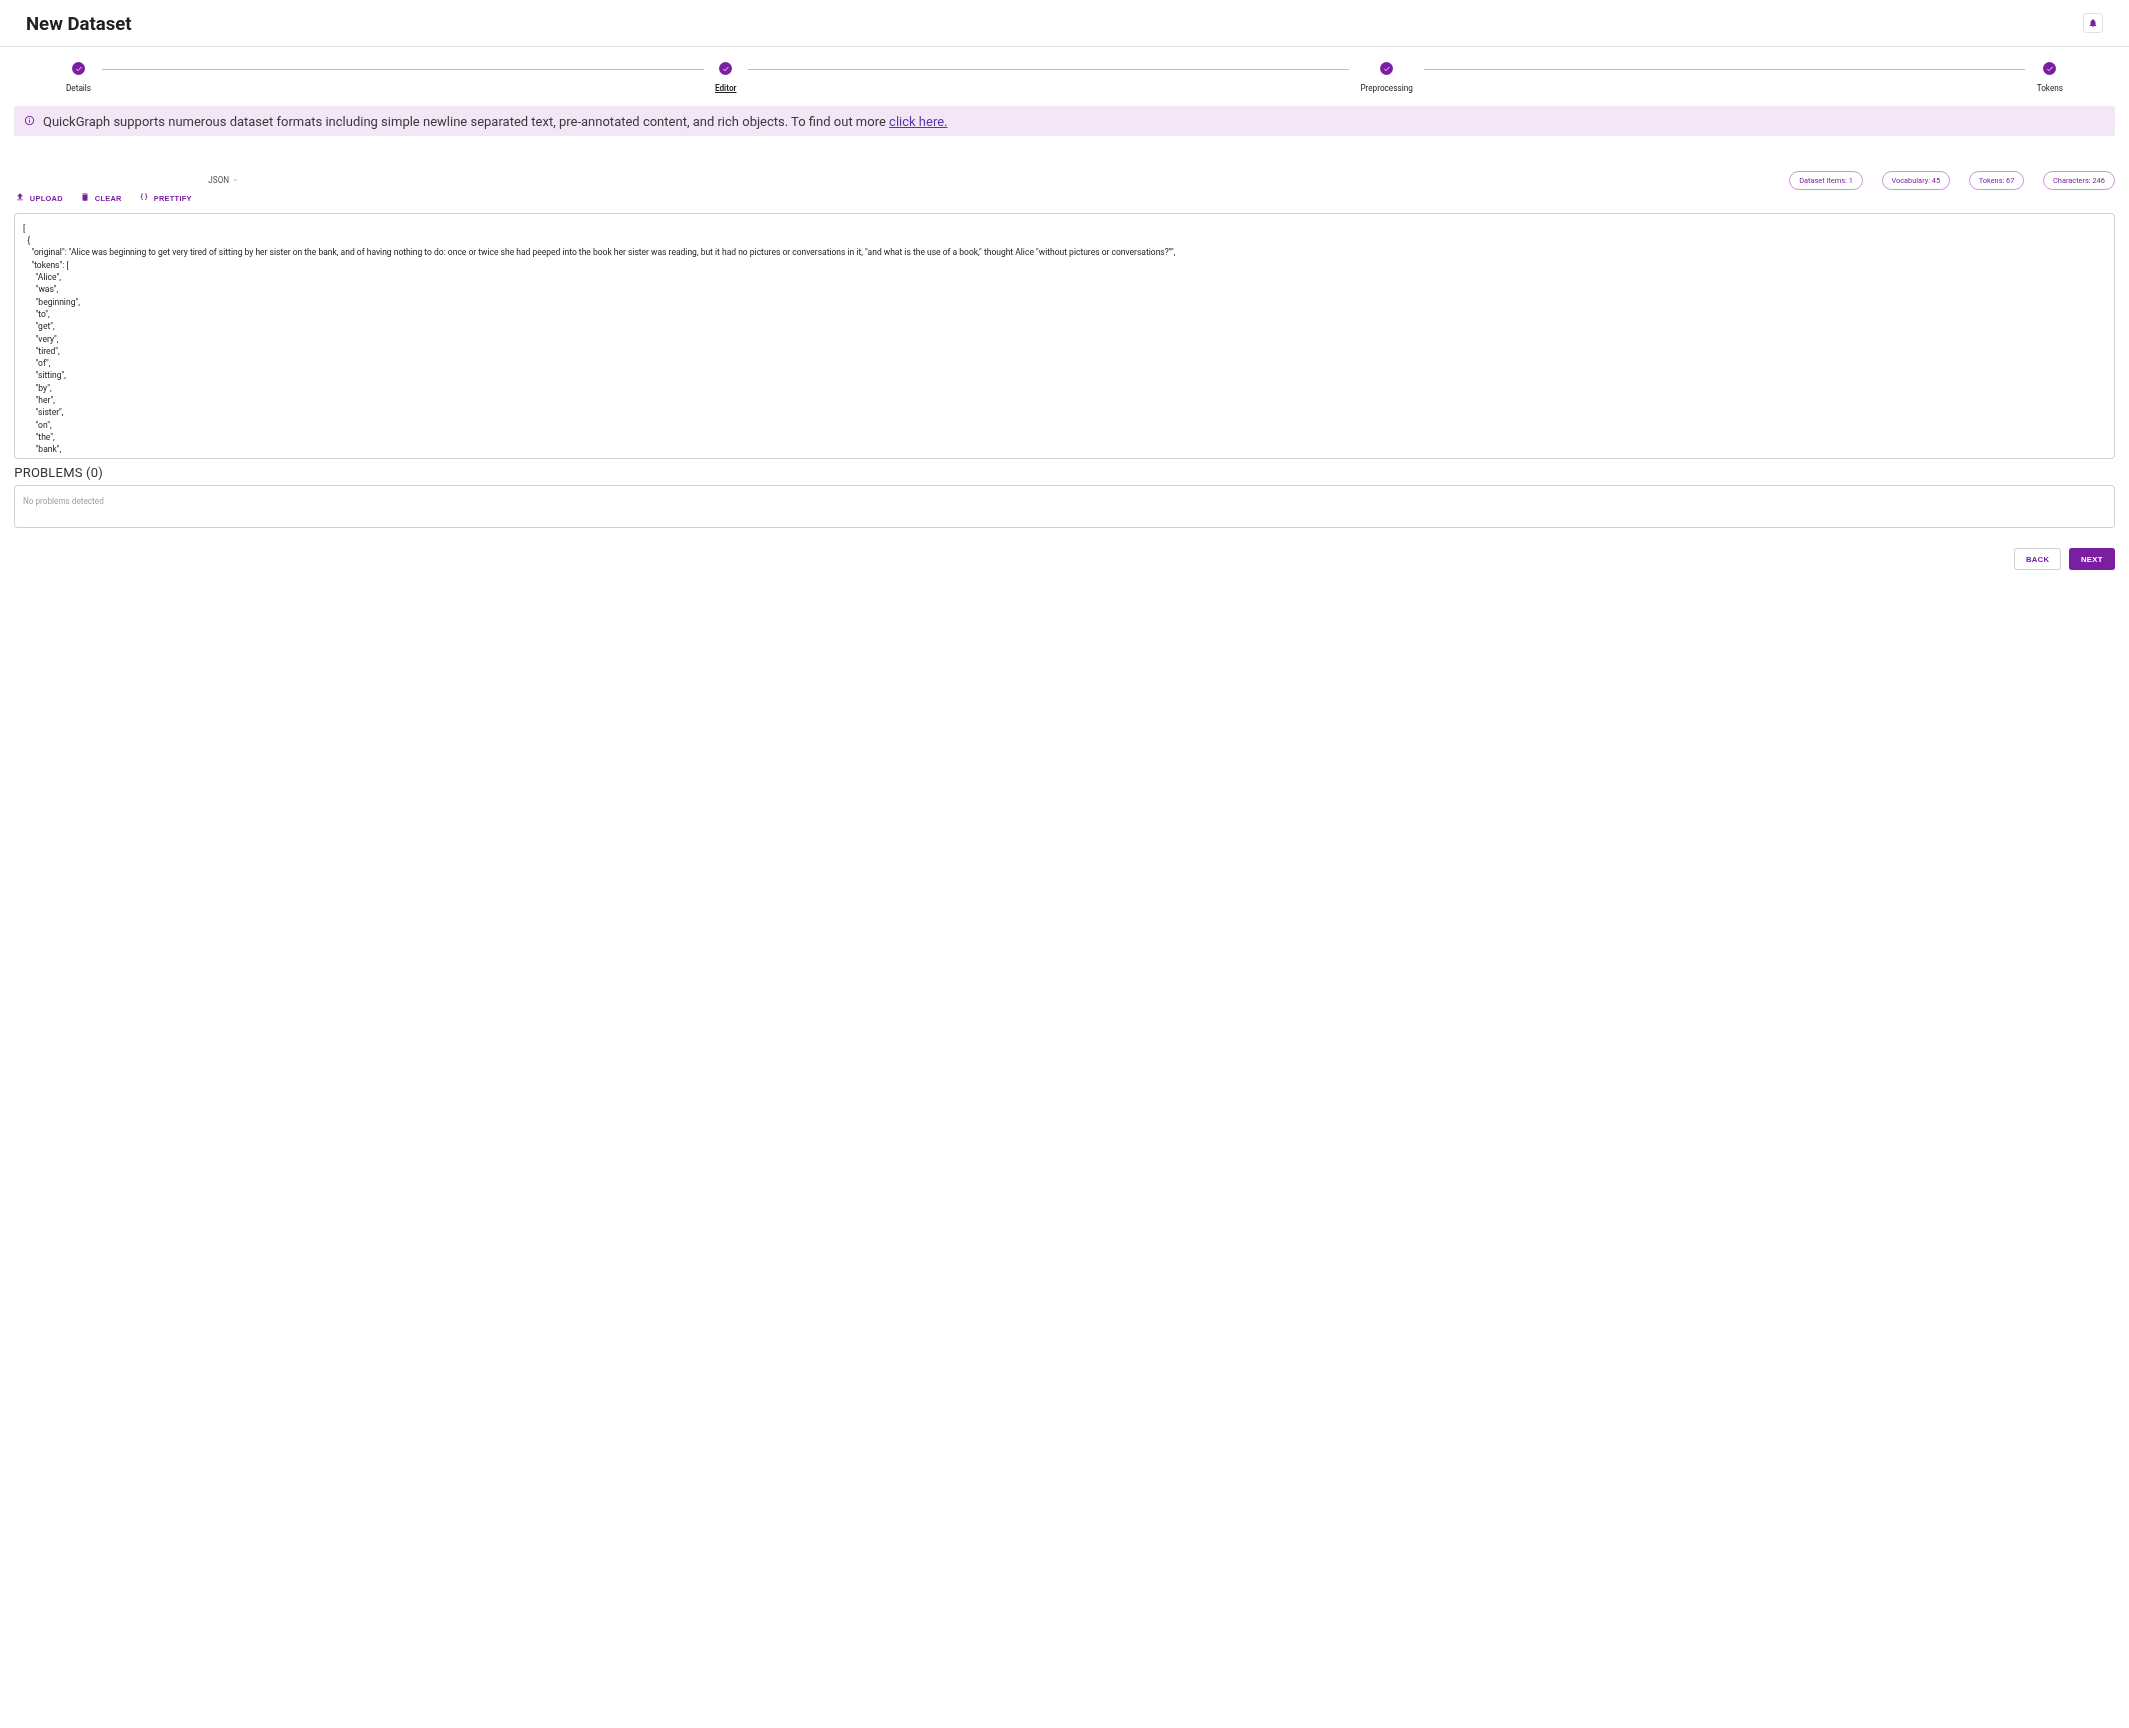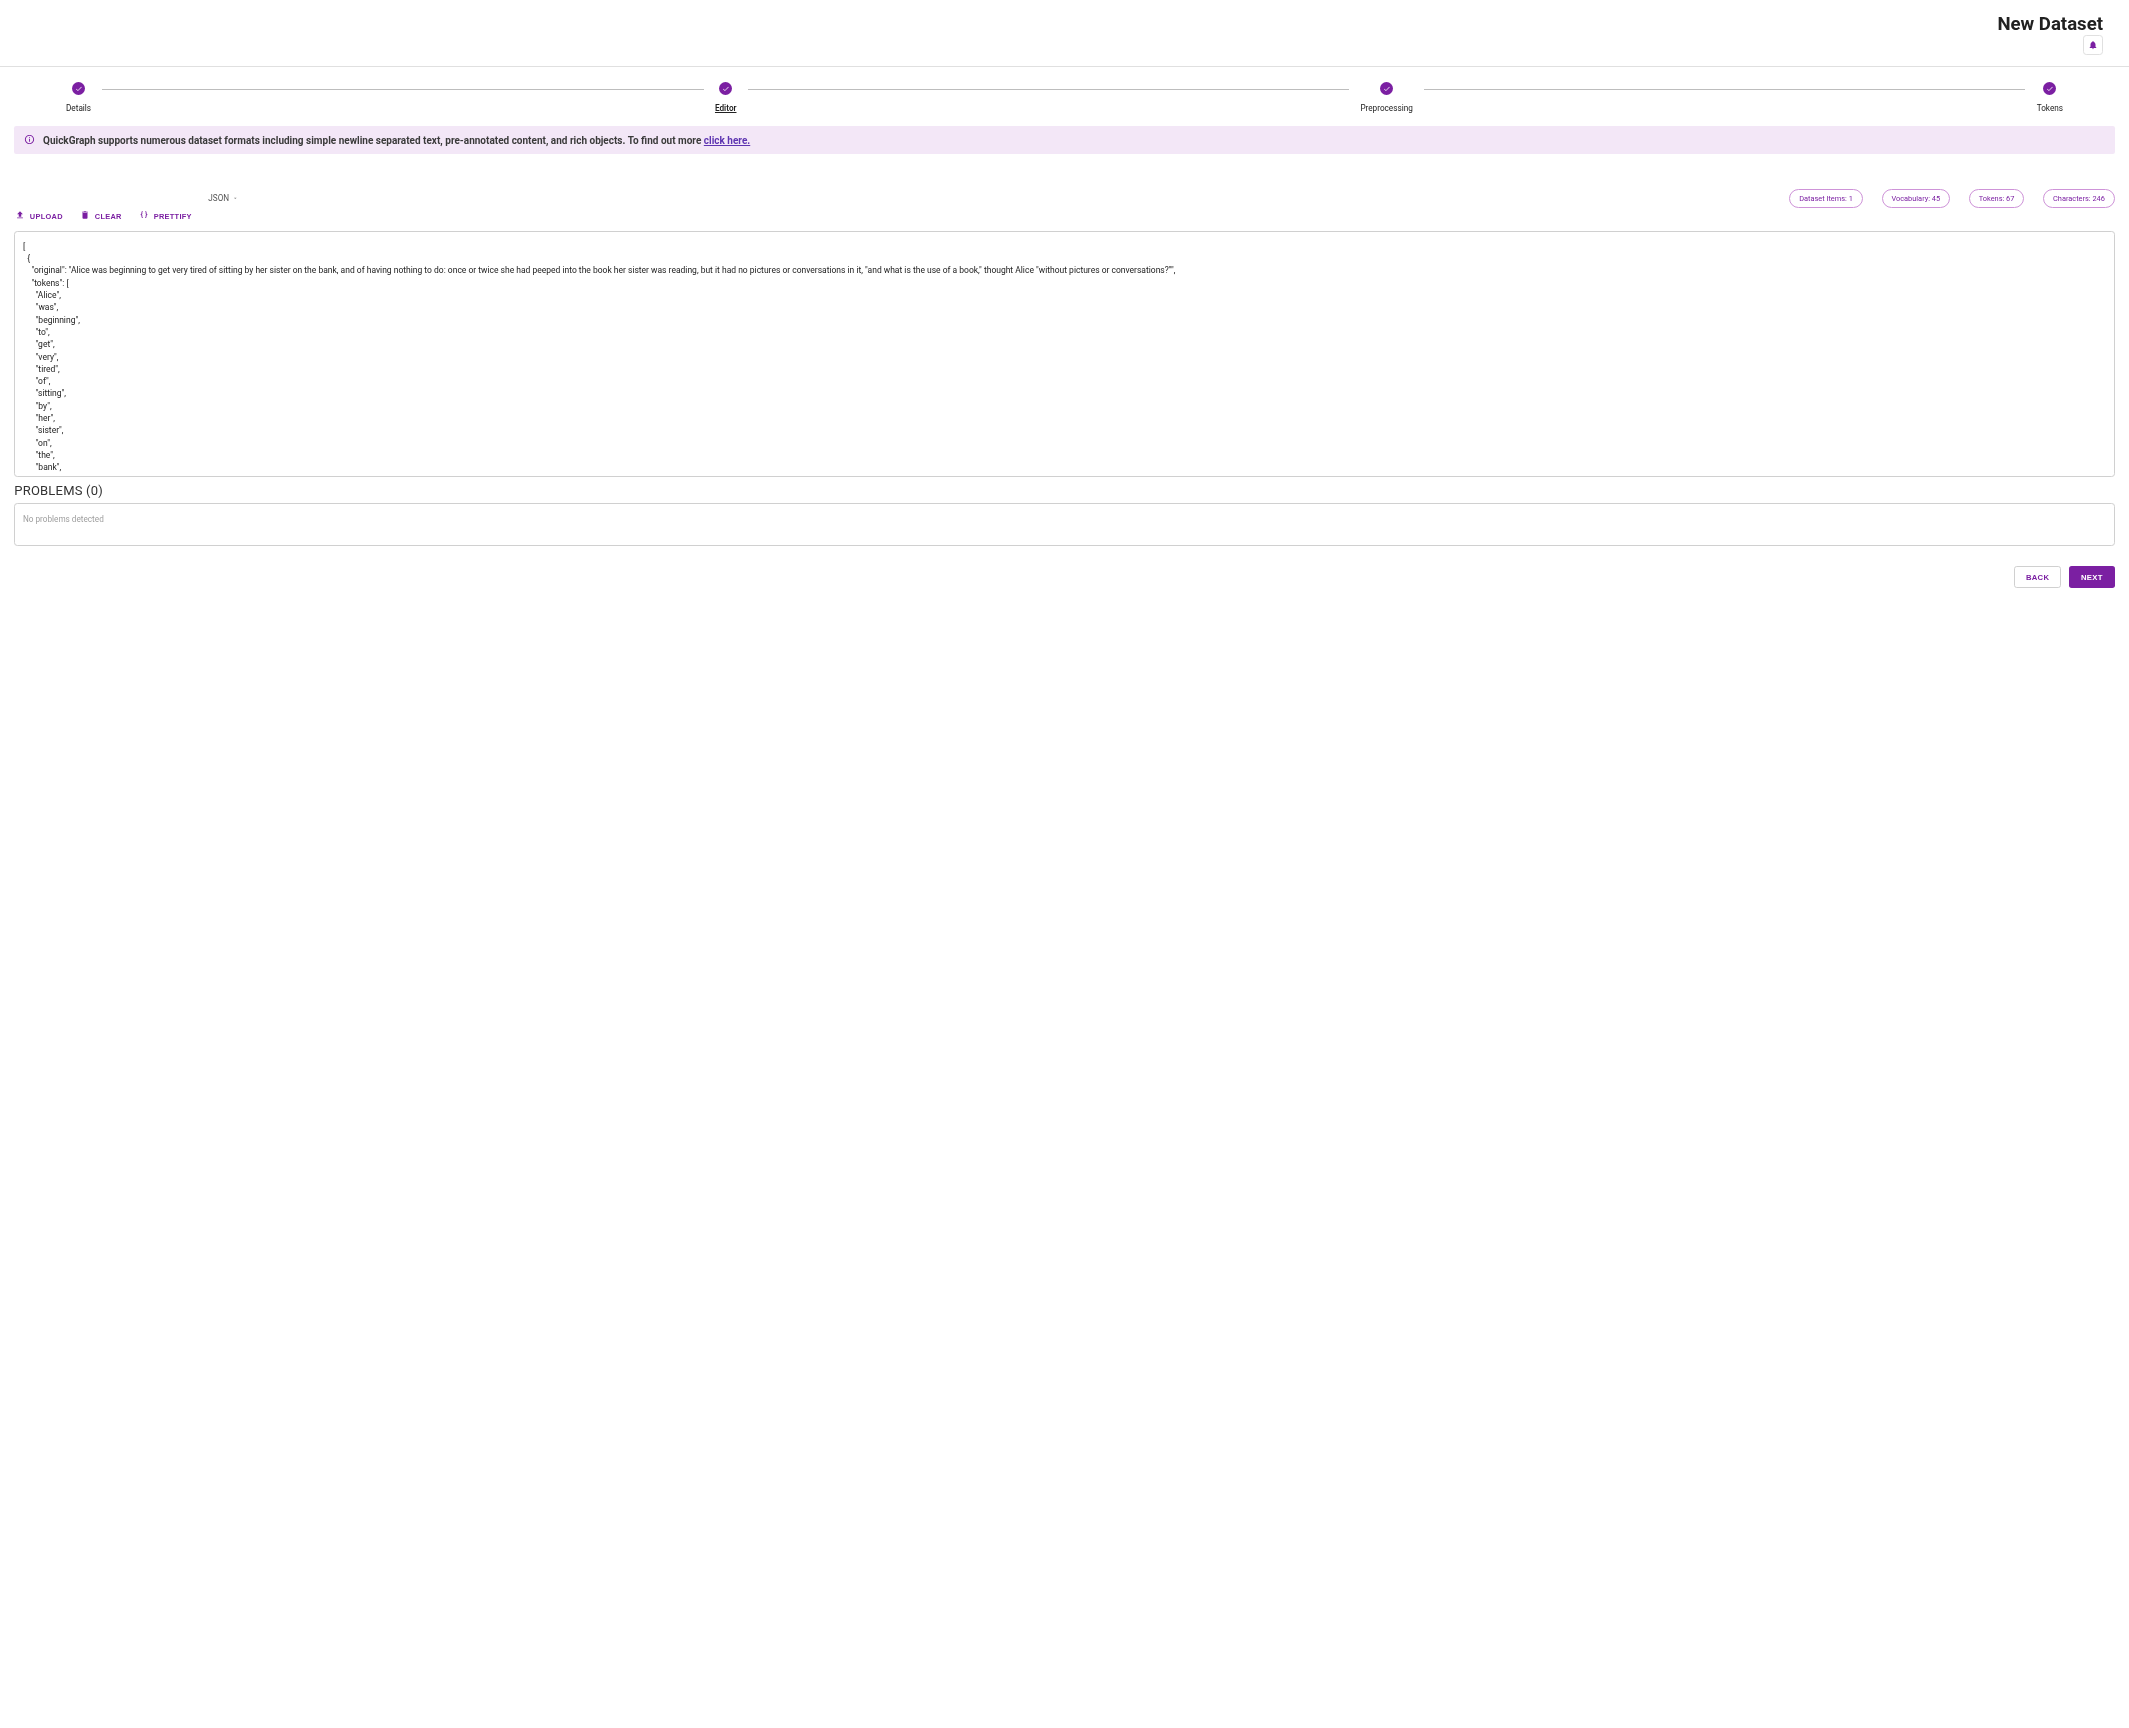--- a/index.html
+++ b/index.html
@@ -5,24 +5,23 @@
   * { box-sizing: border-box; margin: 0; padding: 0; }
   body {
     font-family: -apple-system, Roboto, "Helvetica Neue", Arial, sans-serif;
     color: #212121;
     background: #fff;
     font-size: 7.7px;
   }
   .header {
     display: flex;
     justify-content: space-between;
-    align-items: flex-end;
+    align-items: flex-start;
     padding: 13px 26px 11px 26px;
     border-bottom: 0.5px solid #e0e0e0;
-    flex-direction: column;
   }
   .title {
     font-size: 18.6px;
     font-weight: 700;
     color: #212121;
   }
   .bell-btn {
     width: 20px;
     height: 20px;
     border: 0.5px solid #e0e0e0;
@@ -79,21 +78,21 @@
   .info-banner {
     background: #f3e7f7;
     border-radius: 2.2px;
     padding: 7.7px 10px;
     display: flex;
     align-items: center;
     gap: 7.7px;
     margin-bottom: 17.6px;
   }
   .info-banner svg { width: 11px; height: 11px; fill: #7b1fa2; flex-shrink: 0; }
-  .info-text { font-size: 10px; color: #3a3a3a; font-weight: bold; }
+  .info-text { font-size: 13px; color: #3a3a3a; }
   .info-text a { color: #5e35b1; text-decoration: underline; }
 
   .toolbar {
     display: flex;
     align-items: center;
     justify-content: space-between;
     margin-bottom: 6.6px;
   }
   .toolbar-left { display: flex; align-items: center; gap: 15.4px; }
   .tool-btn {

